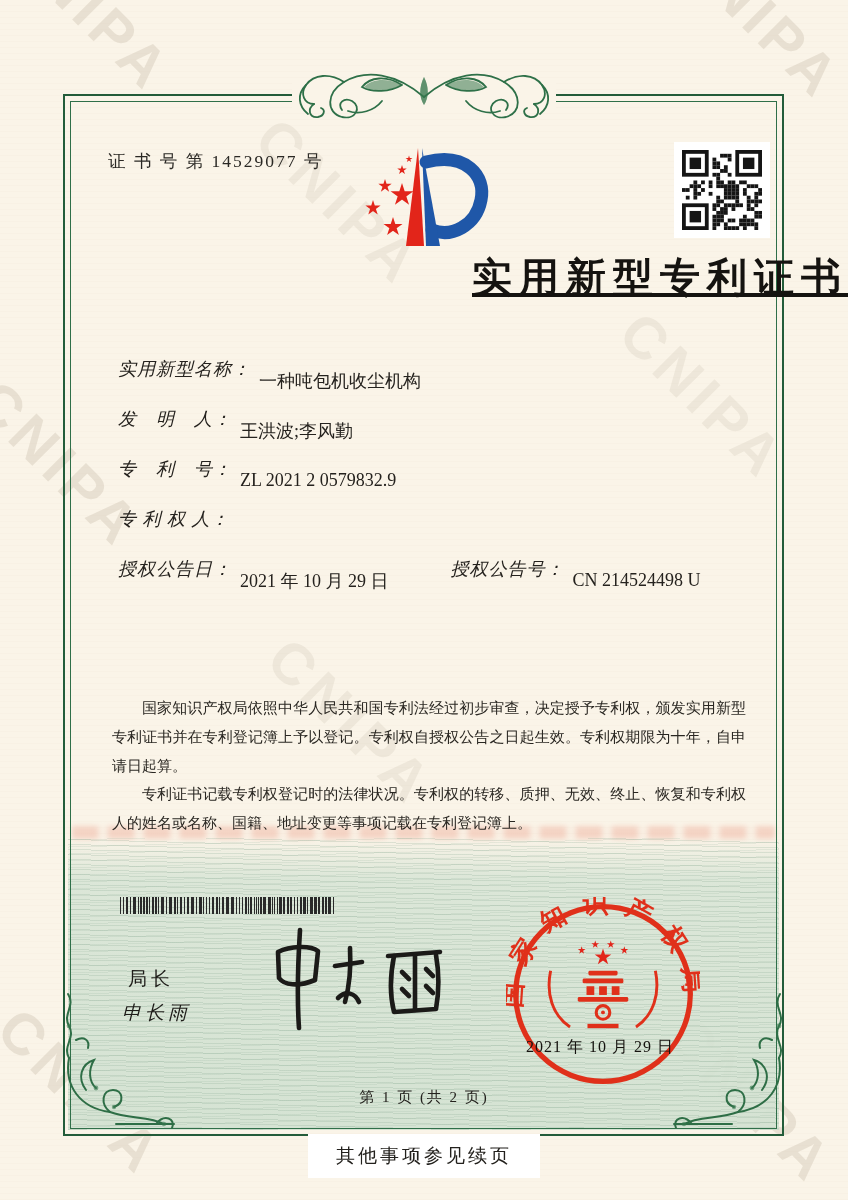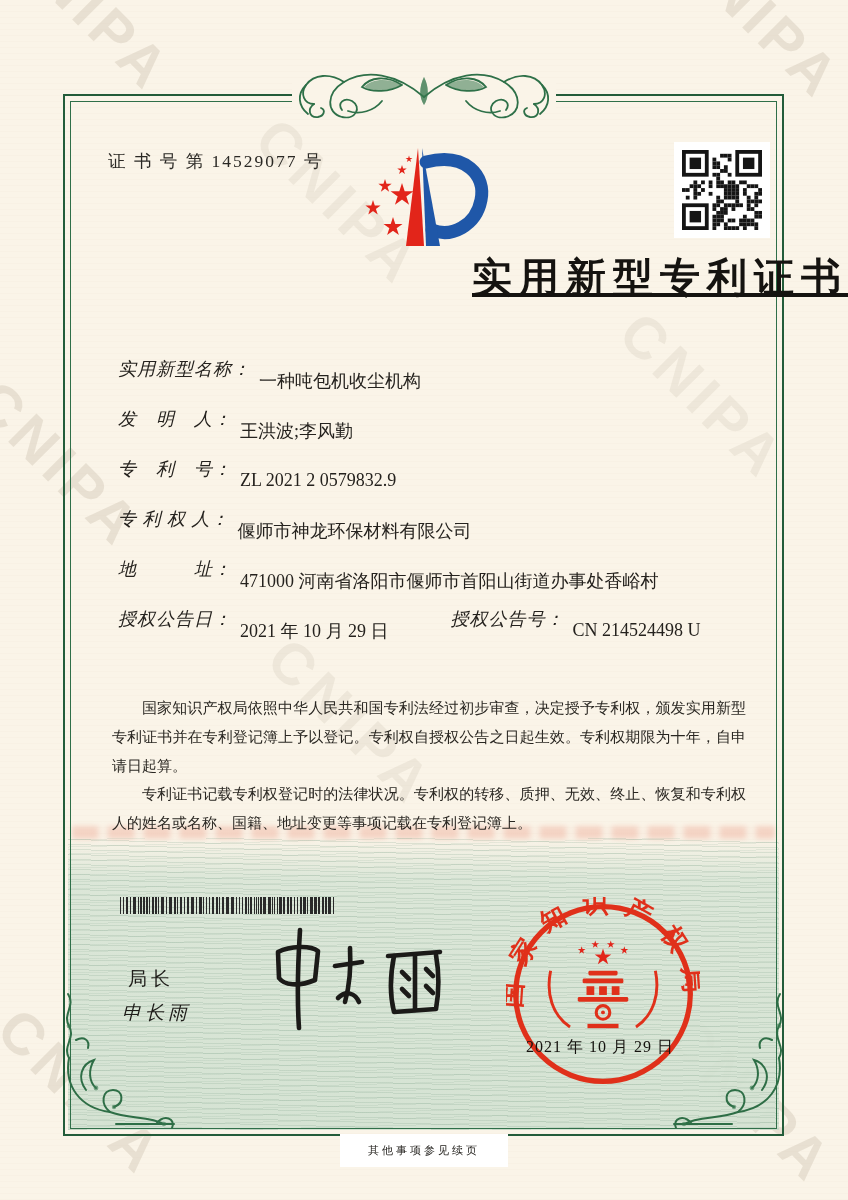--- a/index.html
+++ b/index.html
@@ -46,21 +46,21 @@
   .signer-title{position:absolute;left:128px;top:966px;font-size:19px;letter-spacing:4px;color:#1d1b18;}
   .signer-name{position:absolute;left:122px;top:1000px;font-size:19px;letter-spacing:4px;color:#1d1b18;font-style:italic;}
   .signature{position:absolute;left:238px;top:922px;width:220px;height:112px;}
   .seal{position:absolute;left:506px;top:897px;width:194px;height:194px;}
   .seal svg{position:absolute;left:0;top:0;}
   .seal-date{position:absolute;left:20px;top:140px;width:160px;font-size:16px;
     color:#15130f;letter-spacing:1px;white-space:nowrap;}
   .page-num{position:absolute;left:0;top:1088px;width:848px;text-align:center;
     font-size:15px;letter-spacing:2px;color:#23211d;}
   .cont-note{position:absolute;left:50%;top:1134px;transform:translateX(-50%);
-    background:#ffffff;padding:9px 28px;font-size:11px;letter-spacing:3px;color:#23211d;white-space:nowrap;}
+    background:#ffffff;padding:9px 28px;font-size:19px;letter-spacing:3px;color:#23211d;white-space:nowrap;}
   .gstroke{stroke:#2e7048;stroke-width:1.8;fill:none;stroke-linecap:round;}
   .gfill{fill:#38784f;opacity:.55;stroke:none;}
 </style>
 </head>
 <body>
 
 <div class="page">
 
   <span class="wm" style="left:-14px;top:-26px;">CNIPA</span>
   <span class="wm" style="left:656px;top:-18px;">CNIPA</span>
@@ -293,25 +293,20 @@
     <div class="frow">
       <span class="fl">发　明　人：</span>
       <span class="fv">王洪波;李风勤</span>
     </div>
     <div class="frow">
       <span class="fl">专　利　号：</span>
       <span class="fv">ZL 2021 2 0579832.9</span>
     </div>
     <div class="frow">
       <span class="fl">专 利 权 人：</span>
-      <span class="fv">偃师市神龙环保材料有限公司</span>
-    </div>
-    <div class="frow">
-      <span class="fl">地　　　址：</span>
-      <span class="fv">471000 河南省洛阳市偃师市首阳山街道办事处香峪村</span>
     </div>
     <div class="frow">
       <span class="fl">授权公告日：</span>
       <span class="fv">2021 年 10 月 29 日</span>
       <span class="grant-group">
         <span class="fl">授权公告号：</span>
         <span class="fv">CN 214524498 U</span>
       </span>
     </div>
   </div>
@@ -427,15 +422,16 @@
         <circle cx="0" cy="19" r="7" fill="none" stroke="#e0301a" stroke-width="3.2"></circle>
         <circle cx="0" cy="19" r="2"></circle>
         <path d="M-34,34 C-52,22 -59,0 -54,-24" fill="none" stroke="#e0301a" stroke-width="3"></path>
         <path d="M34,34 C52,22 59,0 54,-24" fill="none" stroke="#e0301a" stroke-width="3"></path>
         <path d="M-16,33 L16,33" fill="none" stroke="#e0301a" stroke-width="4.5"></path>
       </g>
     </svg>
     <div class="seal-date">2021 年 10 月 29 日</div>
   </div>
 
+  <div class="page-num">第 1 页 (共 2 页)</div>
   <div class="cont-note">其他事项参见续页</div>
 
 </div>
 
 </body></html>

